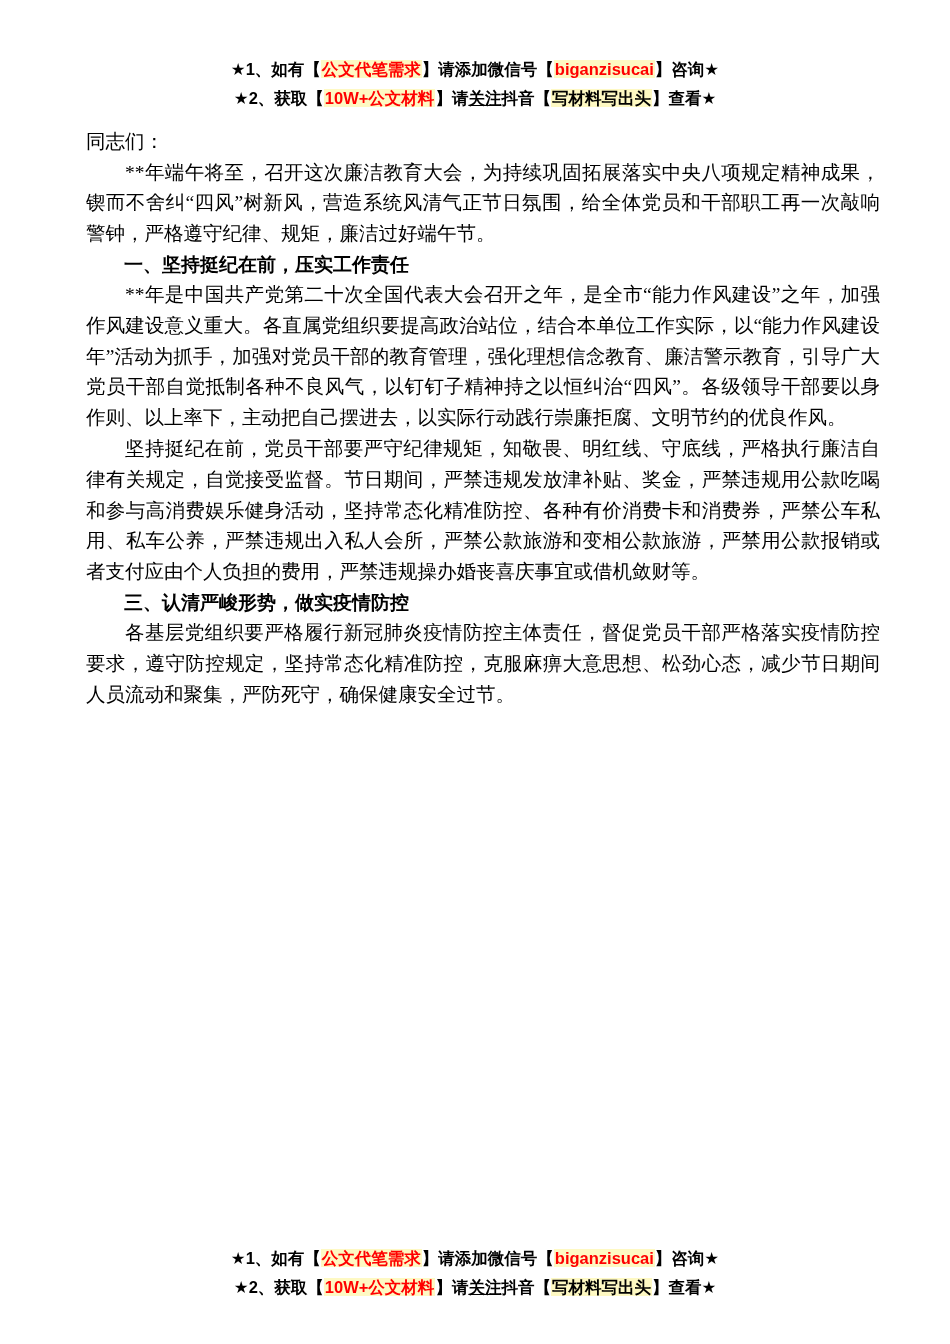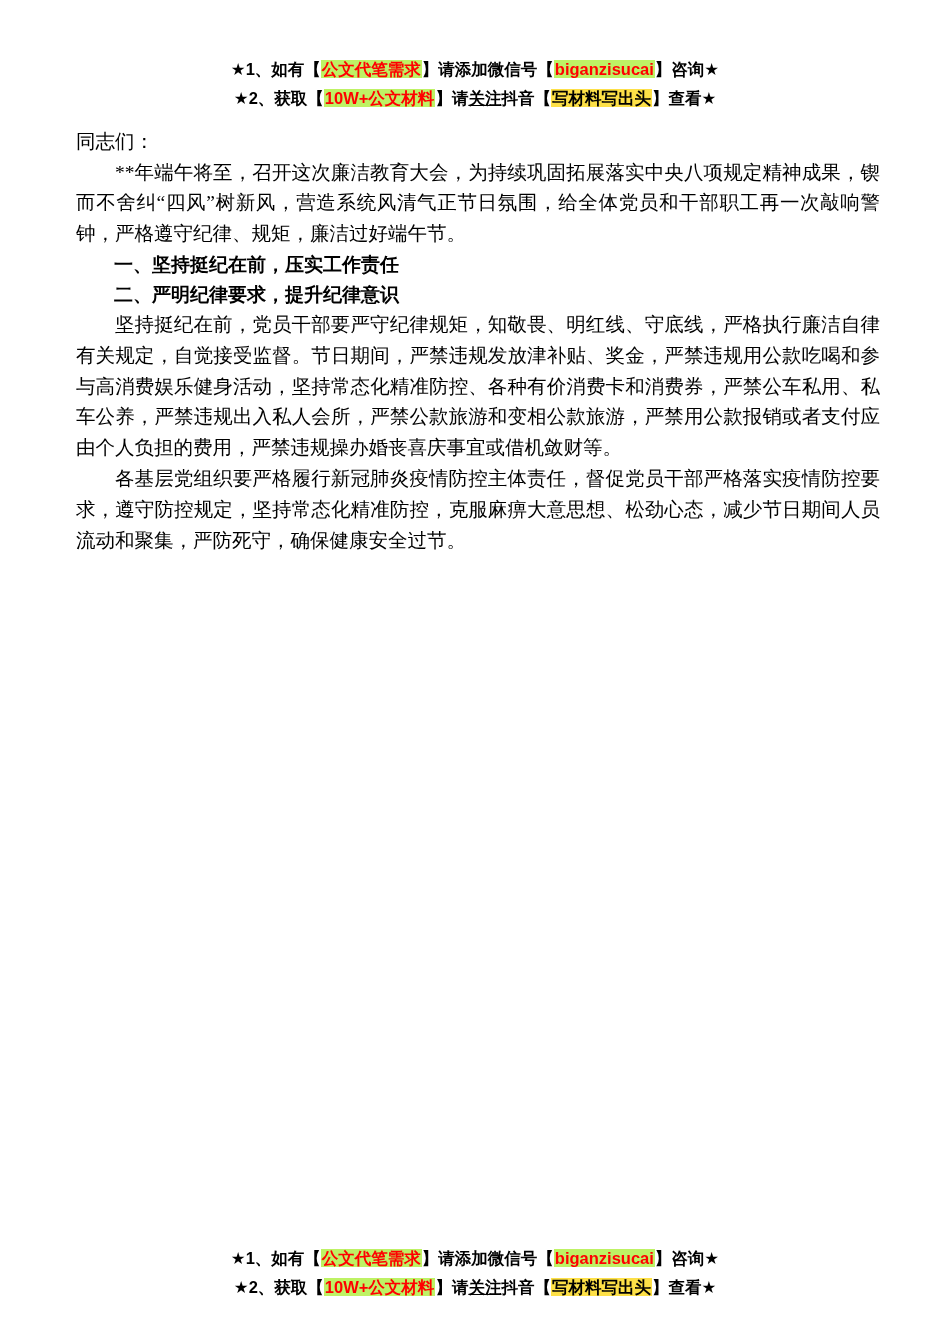--- a/index.html
+++ b/index.html
@@ -27,26 +27,26 @@
   .promo {
     text-align: center;
     font-family: "Liberation Sans", "DejaVu Sans", sans-serif;
     font-weight: bold;
     font-size: 16.5px;
     line-height: 1.75;
     letter-spacing: 0px;
     white-space: nowrap;
   }
   .promo .hl {
-    background: #bef264;
+    background: #fef9c3;
     color: #ff0000;
     padding: 0 1px;
   }
   .promo .hl-black {
-    background: #fde047;
+    background: #fef9c3;
     color: #000000;
     padding: 0 1px;
     text-align: center;
   }
   .promo .plain {
     color: #000000;
   }
   .promo .underline {
     text-decoration: underline;
   }
@@ -61,21 +61,21 @@
   }
 
   
   .doc-body {
     font-size: 19.5px;
     line-height: 1.58;
     text-align: justify;
     text-justify: inter-ideograph;
   }
   .doc-body p {
-    margin: 0 0 0 6px;
+    margin: 0 0 0 16px;
   }
   .salutation {
     text-indent: 0;
   }
   .para {
     text-indent: 2em;
   }
   .heading {
     text-indent: 2em;
     font-family: "Liberation Sans", "DejaVu Sans", sans-serif;
@@ -95,24 +95,25 @@
     <div>
       <span class="plain">★</span><span class="plain">2、获取</span><span class="plain">【</span><span class="hl">10W+公文材料</span><span class="plain">】</span><span class="plain">请</span><span class="plain underline">关注</span><span class="plain">抖音</span><span class="plain">【</span><span class="hl-black">写材料写出头</span><span class="plain">】</span><span class="plain">查看</span><span class="plain">★</span>
     </div>
   </div>
 
   <div class="doc-body">
     <p class="salutation">同志们：</p>
     <p class="para">**年端午将至，召开这次廉洁教育大会，为持续巩固拓展落实中央八项规定精神成果，锲而不舍纠“四风”树新风，营造系统风清气正节日氛围，给全体党员和干部职工再一次敲响警钟，严格遵守纪律、规矩，廉洁过好端午节。</p>
 
     <p class="heading">一、坚持挺纪在前，压实工作责任</p>
+    <p class="para">**年是中国共产党第二十次全国代表大会召开之年，是全市“能力作风建设”之年，加强作风建设意义重大。各直属党组织要提高政治站位，结合本单位工作实际，以“能力作风建设年”活动为抓手，加强对党员干部的教育管理，强化理想信念教育、廉洁警示教育，引导广大党员干部自觉抵制各种不良风气，以钉钉子精神持之以恒纠治“四风”。各级领导干部要以身作则、以上率下，主动把自己摆进去，以实际行动践行崇廉拒腐、文明节约的优良作风。</p>
 
-    <p class="heading">二、严明纪律要求，提升纪律意识</p>
     <p class="para">坚持挺纪在前，党员干部要严守纪律规矩，知敬畏、明红线、守底线，严格执行廉洁自律有关规定，自觉接受监督。节日期间，严禁违规发放津补贴、奖金，严禁违规用公款吃喝和参与高消费娱乐健身活动，坚持常态化精准防控、各种有价消费卡和消费券，严禁公车私用、私车公养，严禁违规出入私人会所，严禁公款旅游和变相公款旅游，严禁用公款报销或者支付应由个人负担的费用，严禁违规操办婚丧喜庆事宜或借机敛财等。</p>
 
+    <p class="heading">三、认清严峻形势，做实疫情防控</p>
     <p class="para">各基层党组织要严格履行新冠肺炎疫情防控主体责任，督促党员干部严格落实疫情防控要求，遵守防控规定，坚持常态化精准防控，克服麻痹大意思想、松劲心态，减少节日期间人员流动和聚集，严防死守，确保健康安全过节。</p>
 
   </div>
 
   <div class="promo promo-bottom">
     <div>
       <span class="plain">★</span><span class="plain">1、如有</span><span class="plain">【</span><span class="hl">公文代笔需求</span><span class="plain">】</span><span class="plain">请添加微信号</span><span class="plain">【</span><span class="hl">biganzisucai</span><span class="plain">】</span><span class="plain">咨询</span><span class="plain">★</span>
     </div>
     <div>
       <span class="plain">★</span><span class="plain">2、获取</span><span class="plain">【</span><span class="hl">10W+公文材料</span><span class="plain">】</span><span class="plain">请</span><span class="plain underline">关注</span><span class="plain">抖音</span><span class="plain">【</span><span class="hl-black">写材料写出头</span><span class="plain">】</span><span class="plain">查看</span><span class="plain">★</span>

